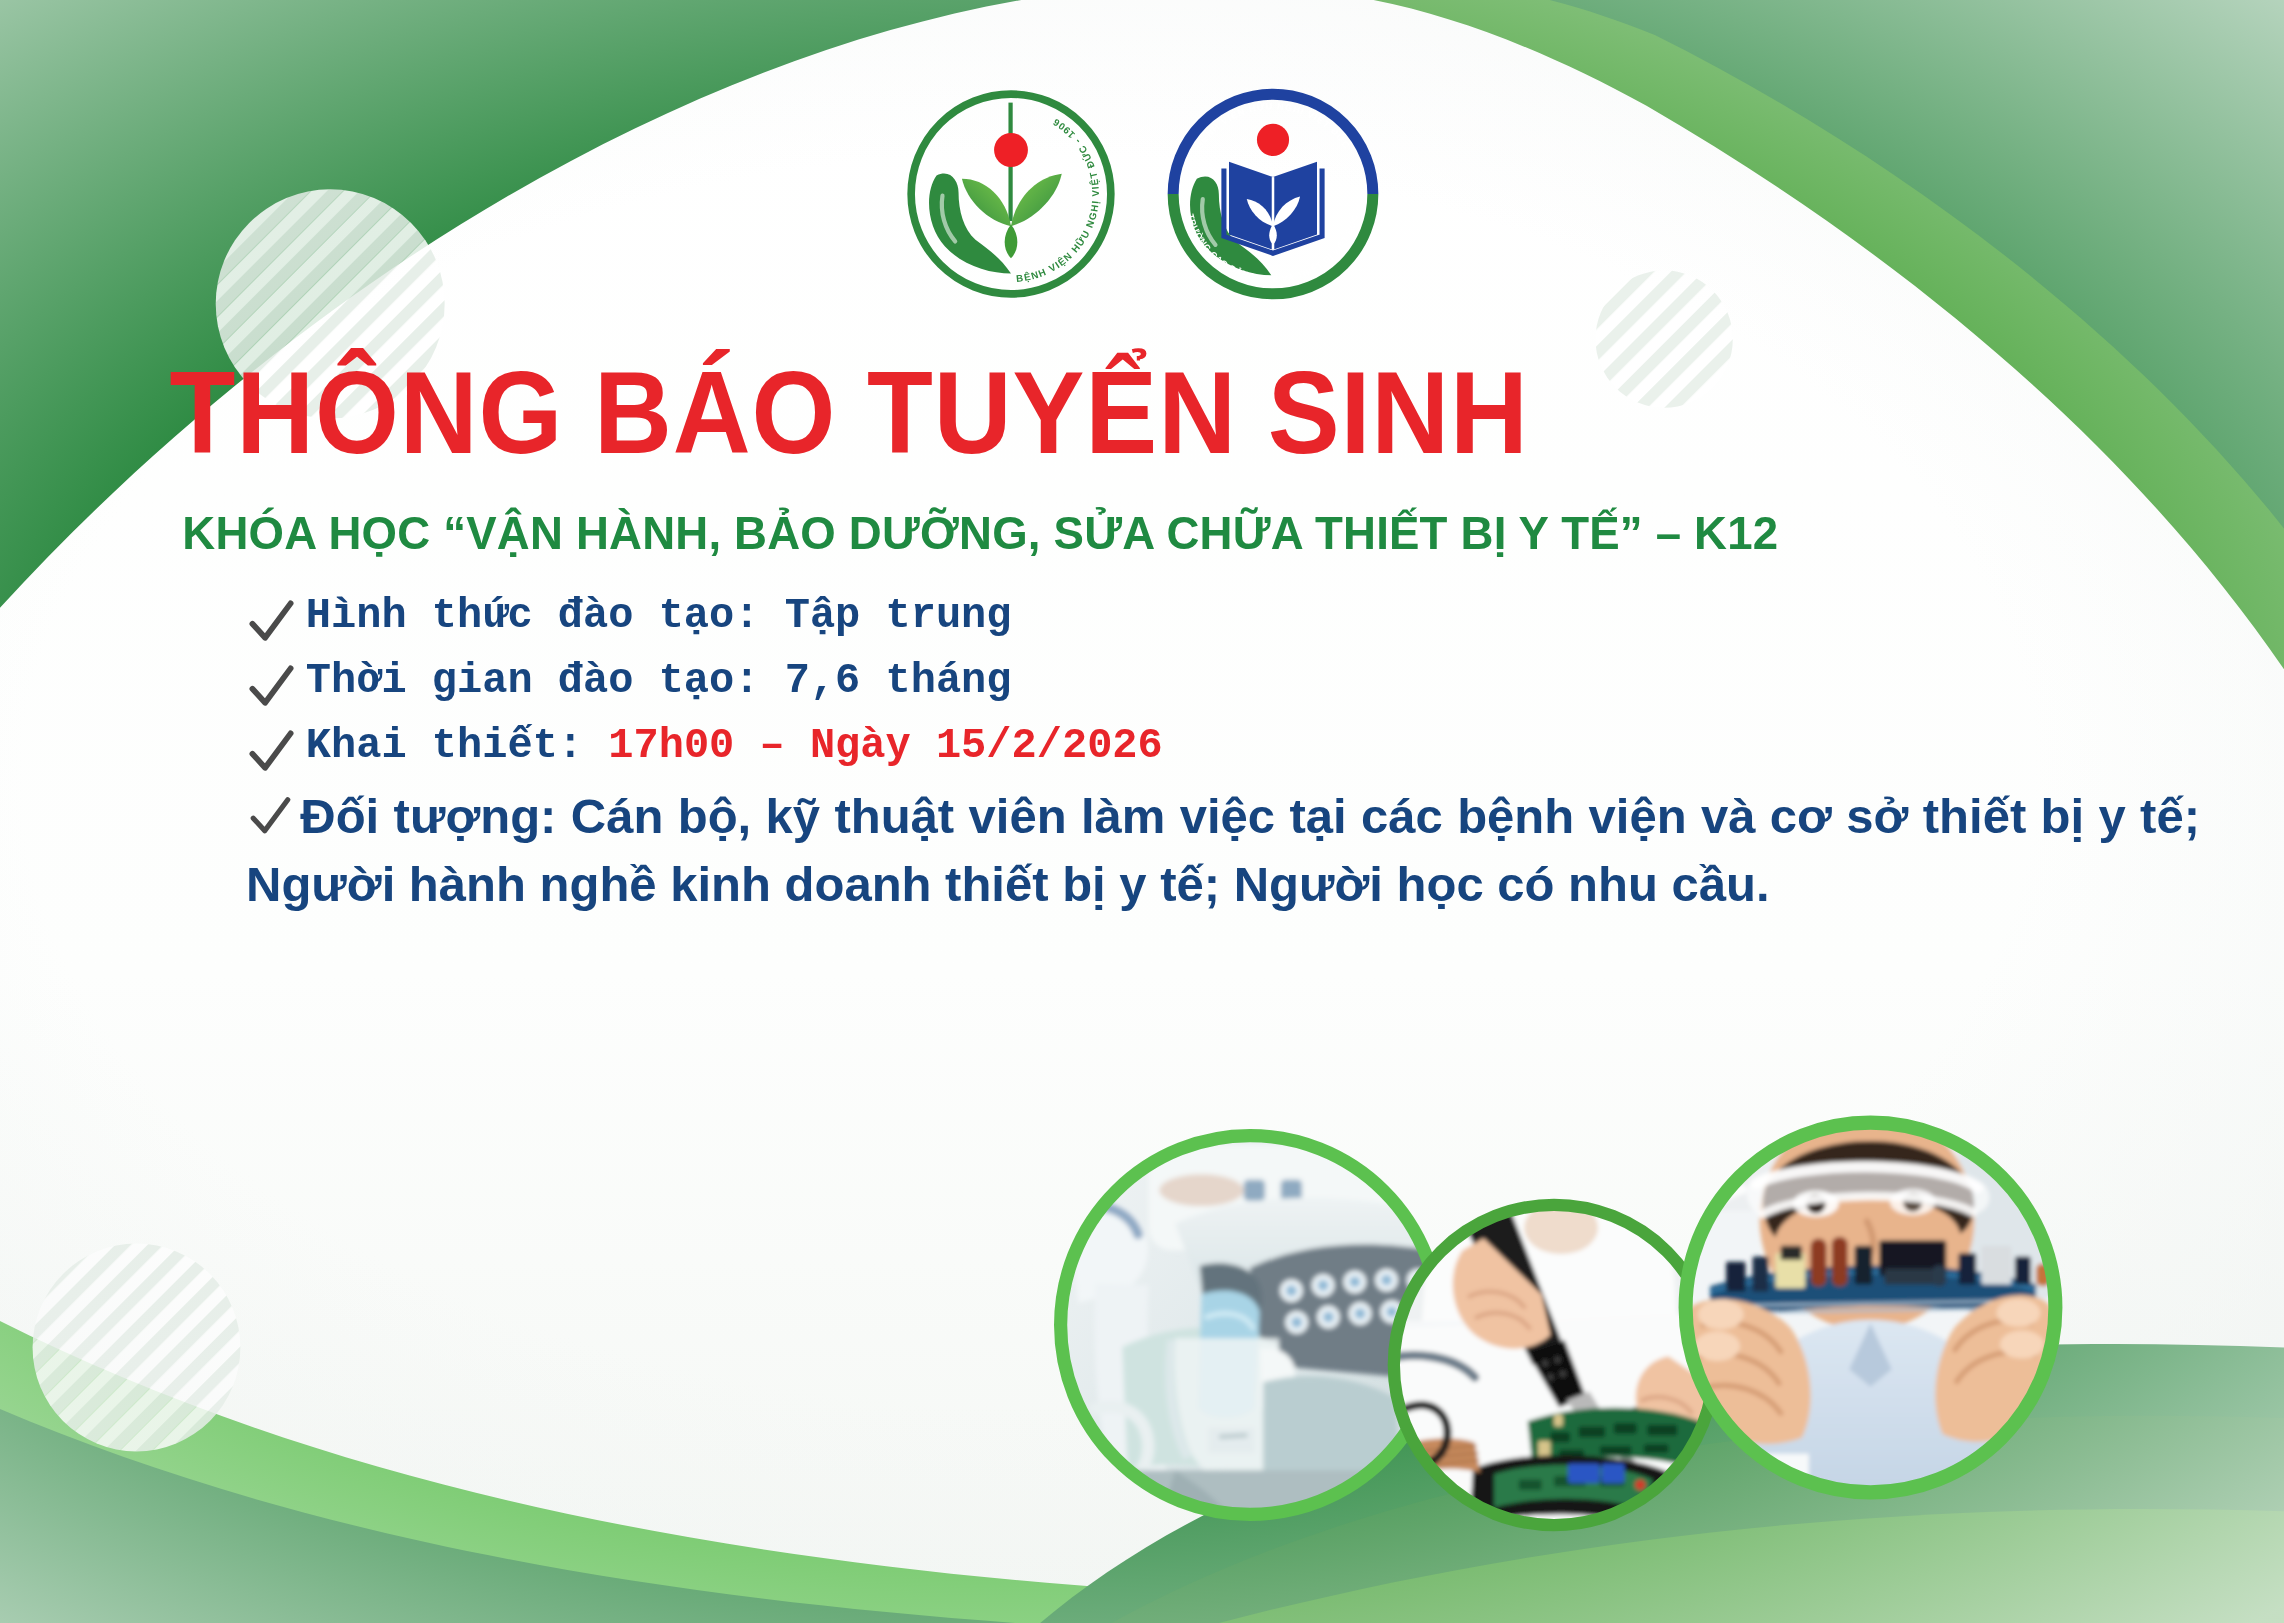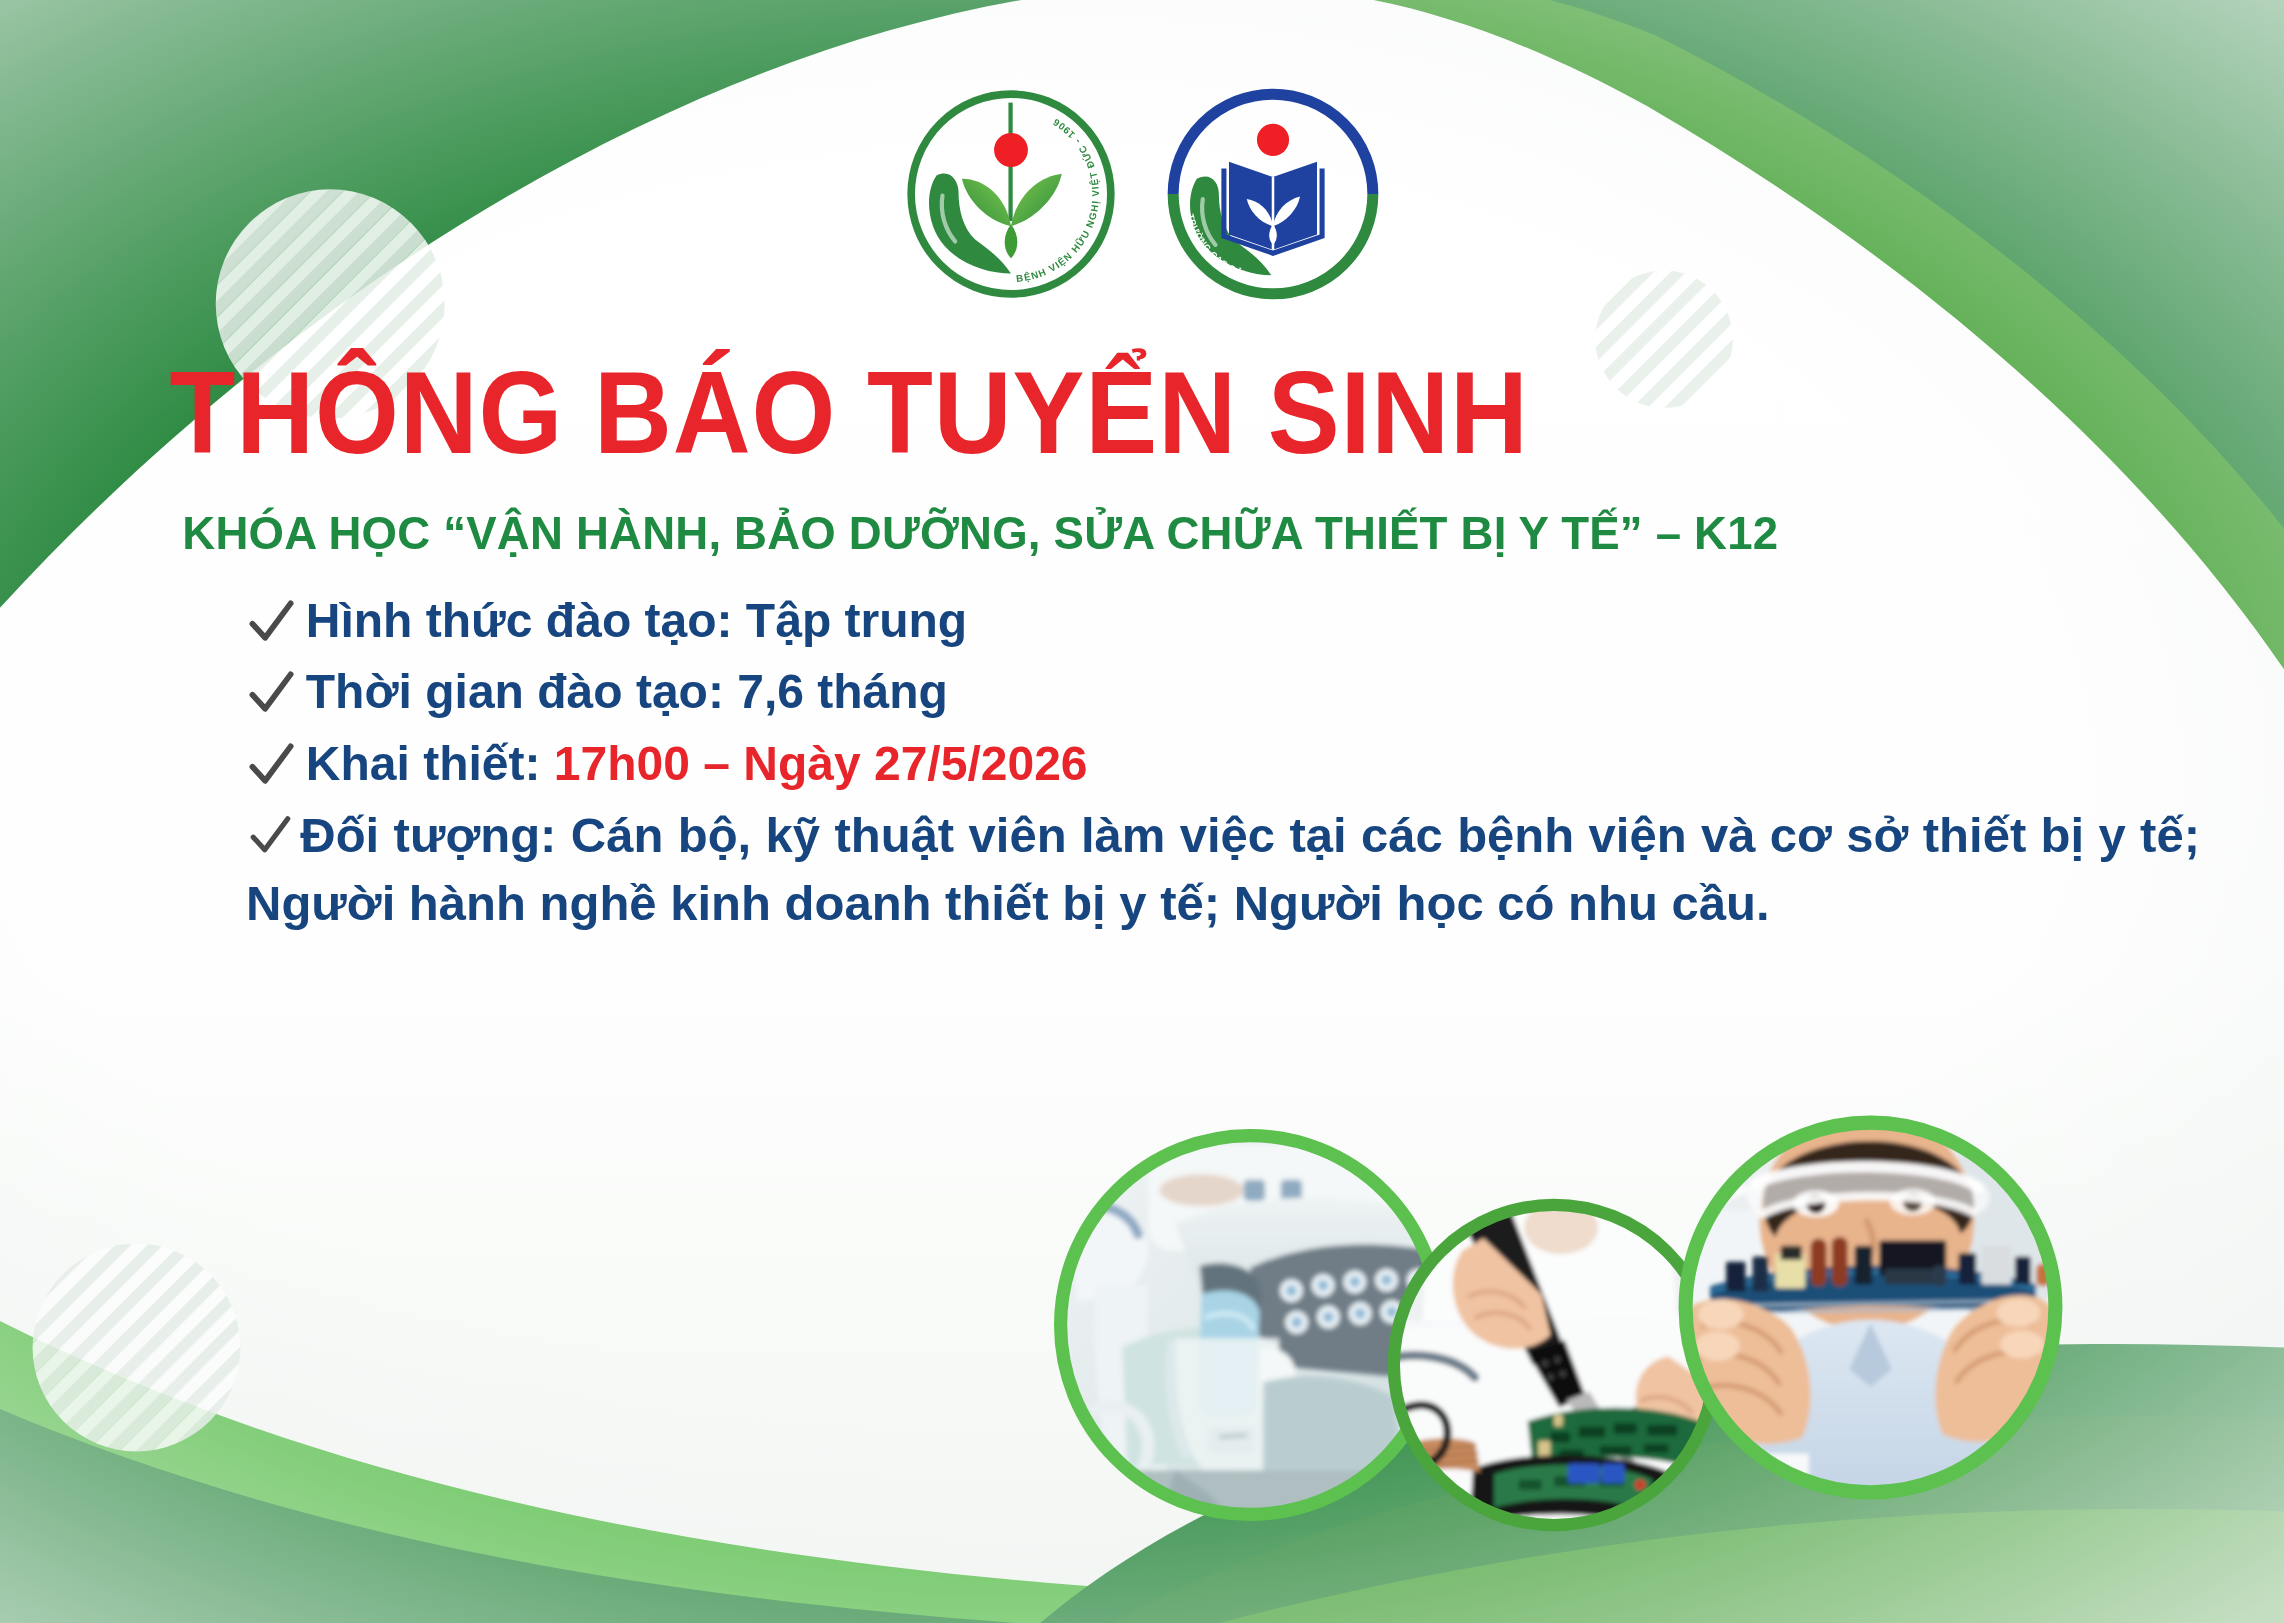--- a/index.html
+++ b/index.html
@@ -94,23 +94,24 @@
   .bullets {
     margin: 26.4px 0 0 0;
     padding: 0 123px 0 216px;
     list-style: none;
   }
   .bullet {
     display: flex;
     align-items: flex-start;
     margin: 0 0 5.3px 0;
     color: #17457f;
-    font-size: 48px;
+    font-size: 42px;
     font-weight: 700;
     line-height: 1.38;
+    font-family: Liberation Mono, monospace;
   }
   .check-icon {
     flex: 0 0 auto;
     width: 51px;
     height: 51px;
     margin-right: 8.8px;
     margin-top: 8.8px;
     color: #4a4a4a;
   }
   .check-icon svg { display: block; width: 100%; height: 100%; }
@@ -293,21 +294,21 @@
       </li>
 
       <li class="bullet">
         <span class="check-icon">
           <svg viewBox="0 0 40 40" xmlns="http://www.w3.org/2000/svg">
             <path d="M5 21 L15 32 L35 5" fill="none" stroke="currentColor" stroke-width="4.5" stroke-linecap="round" stroke-linejoin="round"></path>
           </svg>
         </span>
         <span class="bullet-text">
           <span>Khai thiết:</span>
-          <span class="accent-red">17h00 – Ngày 27/5/2026</span>
+          <span class="accent-red">17h00 – Ngày 15/2/2026</span>
         </span>
       </li>
     </ul>
 
     <p class="para">
       <span class="lead-check">
         <svg viewBox="0 0 40 40" xmlns="http://www.w3.org/2000/svg">
           <path d="M5 21 L15 32 L35 5" fill="none" stroke="currentColor" stroke-width="4.5" stroke-linecap="round" stroke-linejoin="round"></path>
         </svg>
       </span><span>Đối tượng: Cán bộ, kỹ thuật viên làm việc tại các bệnh viện và cơ sở thiết bị y tế; Người hành nghề kinh doanh thiết bị y tế; Người học có nhu cầu.</span>

